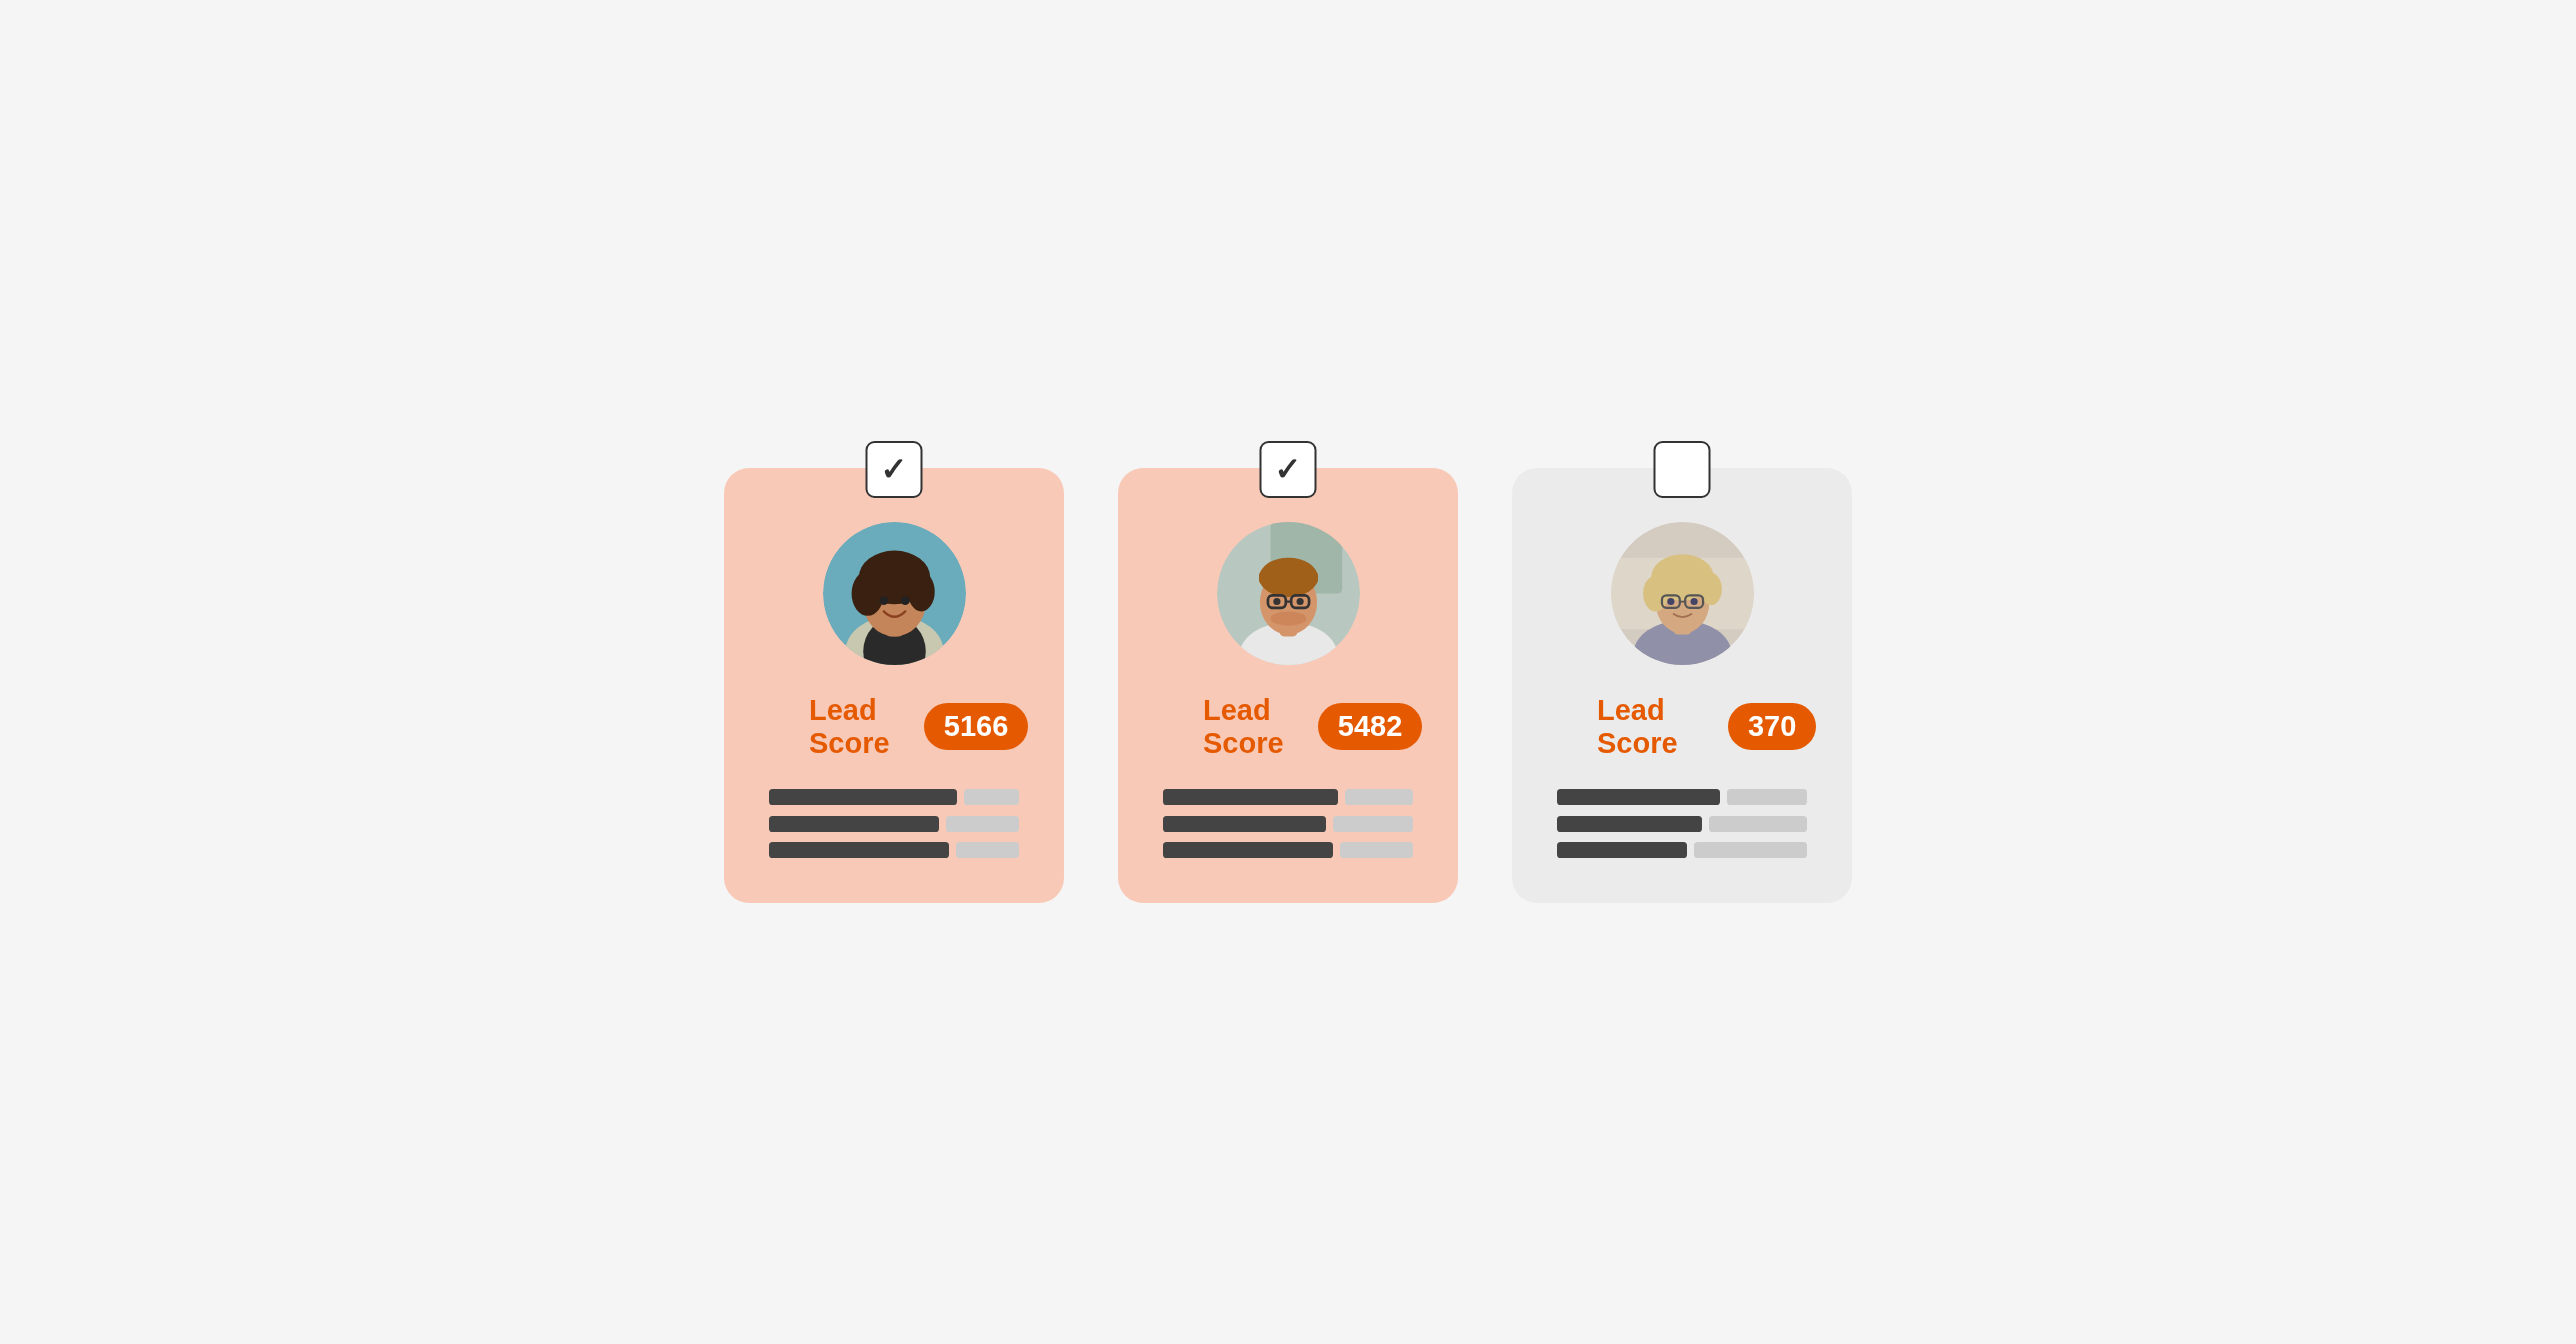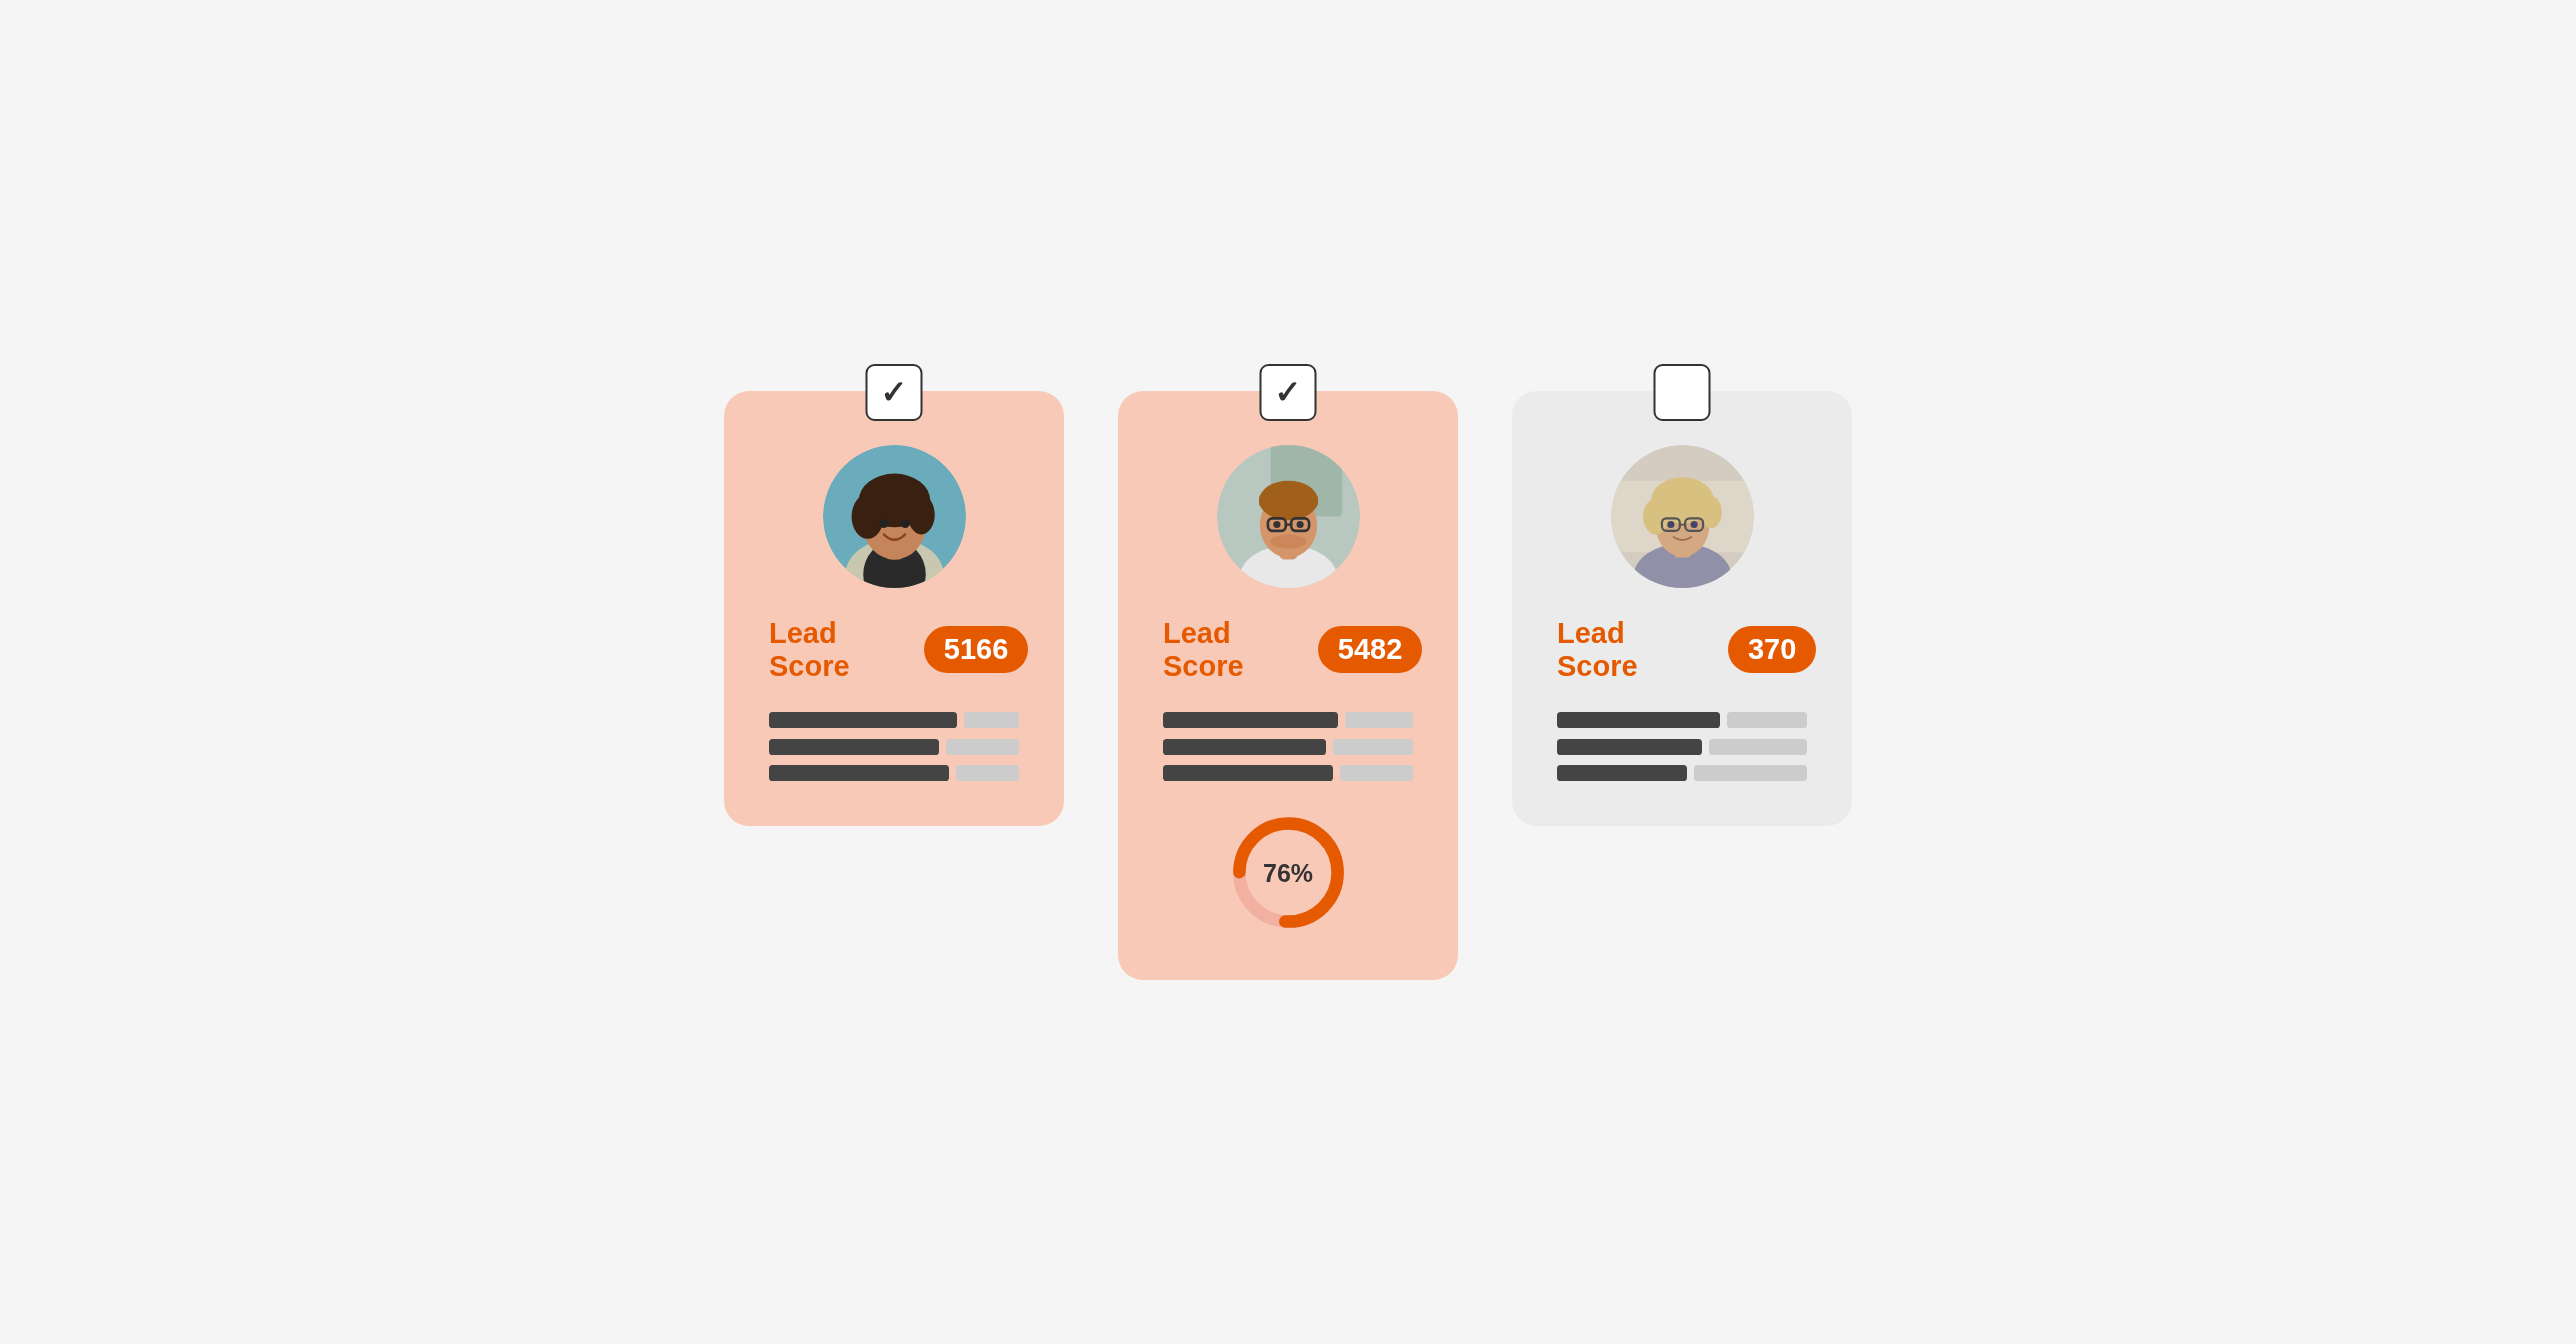--- a/index.html
+++ b/index.html
@@ -84,20 +84,21 @@
       gap: 16px;
       width: 100%;
       justify-content: flex-start;
       padding-left: 9px;
     }
 
     .lead-score-label {
       font-size: 29px;
       font-weight: 700;
       color: #e55a00;
+      margin-left: 40px;
     }
 
     .lead-score-badge {
       background: #e55a00;
       color: white;
       border-radius: 27px;
       padding: 7.1px 19.7px;
       font-size: 29px;
       font-weight: 700;
     }
@@ -228,24 +229,20 @@
           </div>
           <div class="bar-row">
             <div class="bar-filled" style="width: 65%;"></div>
             <div class="bar-empty" style="width: 35%;"></div>
           </div>
           <div class="bar-row">
             <div class="bar-filled" style="width: 68%;"></div>
             <div class="bar-empty" style="width: 32%;"></div>
           </div>
         </div>
-        <div class="donut-container"><svg width="125" height="125" viewBox="0 0 140 140" xmlns="http://www.w3.org/2000/svg">
-    <circle cx="70" cy="70" r="55" fill="none" stroke="#f2b0a0" stroke-width="14"></circle>
-    <circle cx="70" cy="70" r="55" fill="none" stroke="#e55a00" stroke-width="14" stroke-dasharray="262.6371458401067 82.93804605477055" stroke-dashoffset="86.39379797371932" stroke-linecap="round" transform="rotate(-90 70 70)"></circle>
-  </svg><div class="donut-label">76%</div></div>
       </div>
     </div>
     <div class="card-wrapper">
       <div class="checkbox"></div>
       <div class="card inactive">
         <div class="avatar-container"><svg width="143" height="143" viewBox="0 0 160 160" xmlns="http://www.w3.org/2000/svg">
       <circle cx="80" cy="80" r="80" fill="#d4ccc0"></circle>
 
       <rect x="0" y="40" width="160" height="80" fill="#e8e0d0" opacity="0.5"></rect>
 

